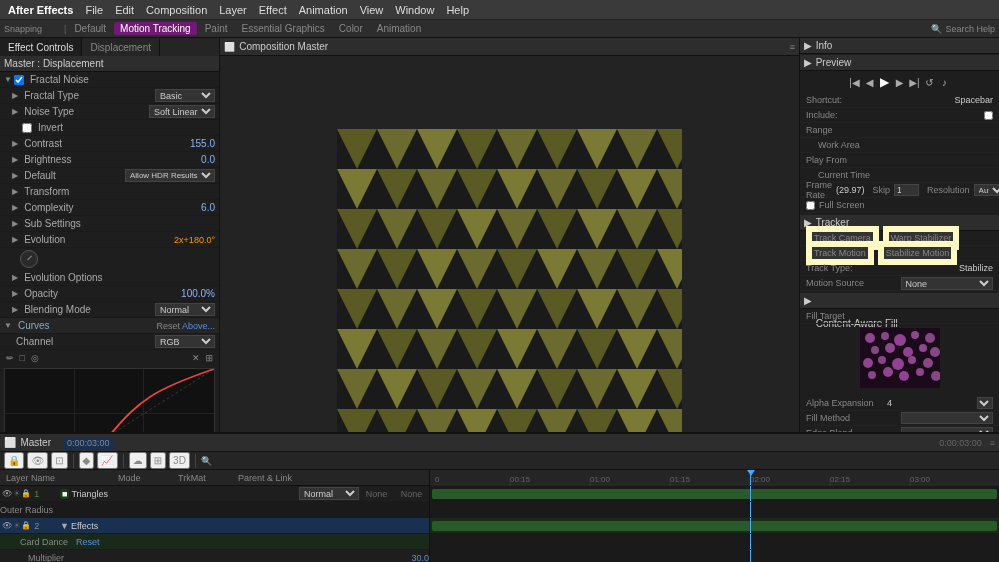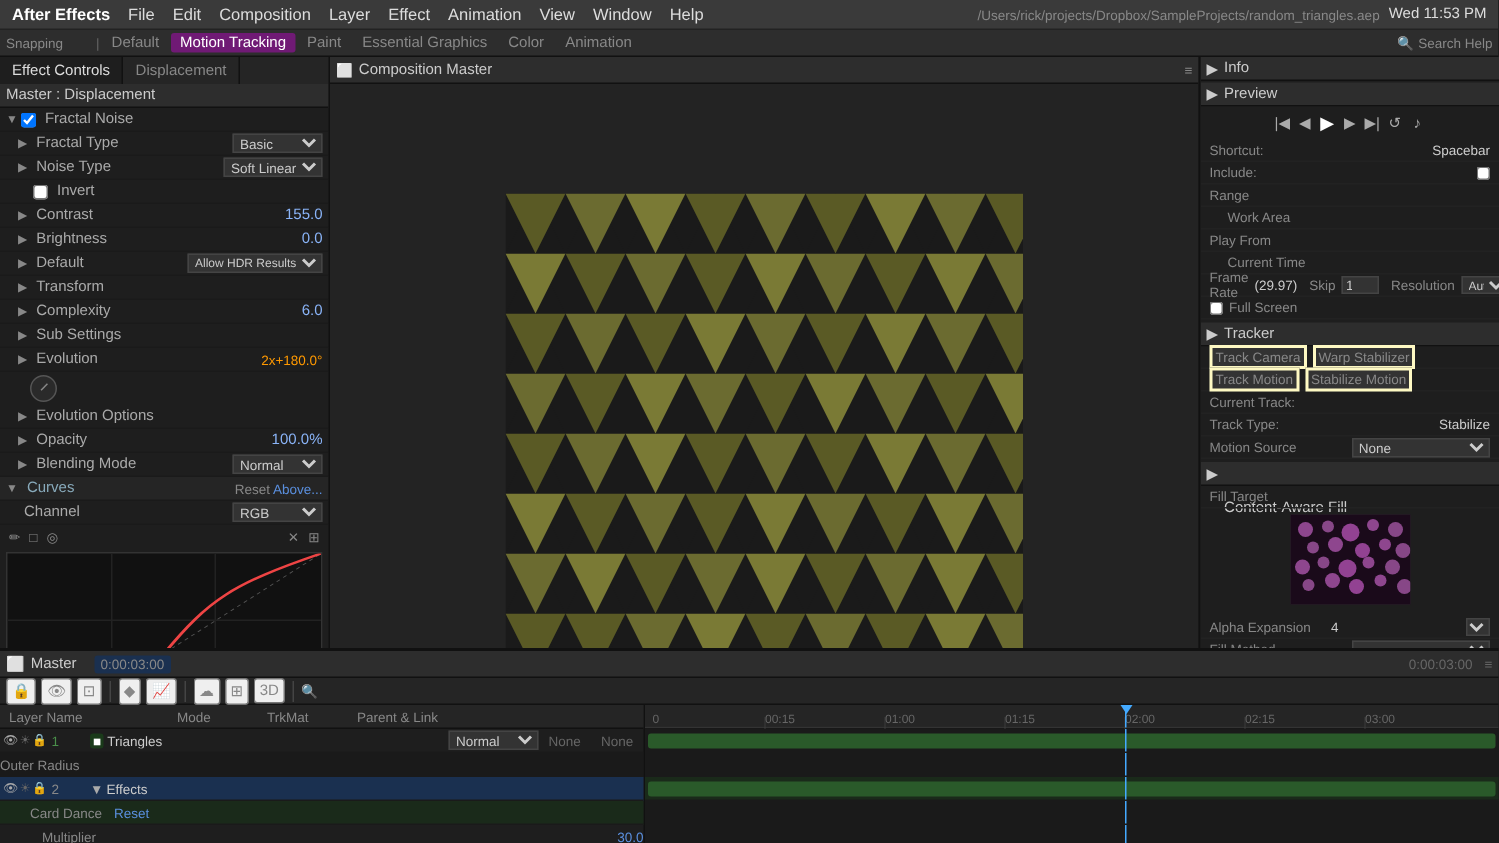--- a/index.html
+++ b/index.html
@@ -307,21 +307,21 @@
     .rp-value {
       color: #ccc;
       font-size: 9px;
     }
     .rp-btn {
       color: #888;
       font-size: 9px;
       cursor: pointer;
       padding: 1px 2px;
       background: #333;
-      border: 2px solid #fef9c3;
+      border: 6px solid #fef9c3;
     }
     .rp-checkbox {
       width: 9px;
       height: 9px;
     }
 
     
     .caf-thumb {
       width: 80px;
       height: 60px;
@@ -519,24 +519,20 @@
   <span class="menu-bar-app">After Effects</span>
   <span class="menu-item">File</span>
   <span class="menu-item">Edit</span>
   <span class="menu-item">Composition</span>
   <span class="menu-item">Layer</span>
   <span class="menu-item">Effect</span>
   <span class="menu-item">Animation</span>
   <span class="menu-item">View</span>
   <span class="menu-item">Window</span>
   <span class="menu-item">Help</span>
-  <div class="menu-bar-right">
-    <span style="font-size:9px;color:#888;">/Users/rick/projects/Dropbox/SampleProjects/random_triangles.aep</span>
-    <span style="color:#ddd;">Wed 11:53 PM</span>
-  </div>
 </div>
 
 <div style="display:flex; height:18px; background:#2d2d2d; align-items:center; border-bottom:1px solid #111; padding:0 4px; gap:2px;">
   <span style="font-size:9px;color:#888;margin-right:20px;">Snapping</span>
   <span style="color:#666;font-size:9px;">|</span>
   <span class="ws-tab">Default</span>
   <span class="ws-tab active">Motion Tracking</span>
   <span class="ws-tab">Paint</span>
   <span class="ws-tab">Essential Graphics</span>
   <span class="ws-tab">Color</span>
@@ -992,23 +988,20 @@
     <div class="rp-row">
       <button class="rp-btn">Track Camera</button>
       <button class="rp-btn">Warp Stabilizer</button>
     </div>
     <div class="rp-row">
       <button class="rp-btn">Track Motion</button>
       <button class="rp-btn">Stabilize Motion</button>
     </div>
 
     <div class="rp-row">
-      <span class="rp-label">Current Track:</span>
-    </div>
-    <div class="rp-row">
       <span class="rp-label">Track Type:</span>
       <span class="rp-value">Stabilize</span>
     </div>
 
     <div class="rp-row">
       <span class="rp-label">Motion Source</span>
       <select style="background:#333;border:1px solid #444;color:#ccc;font-size:9px;height:13px;flex:1;">
         <option>None</option>
       </select>
     </div>

